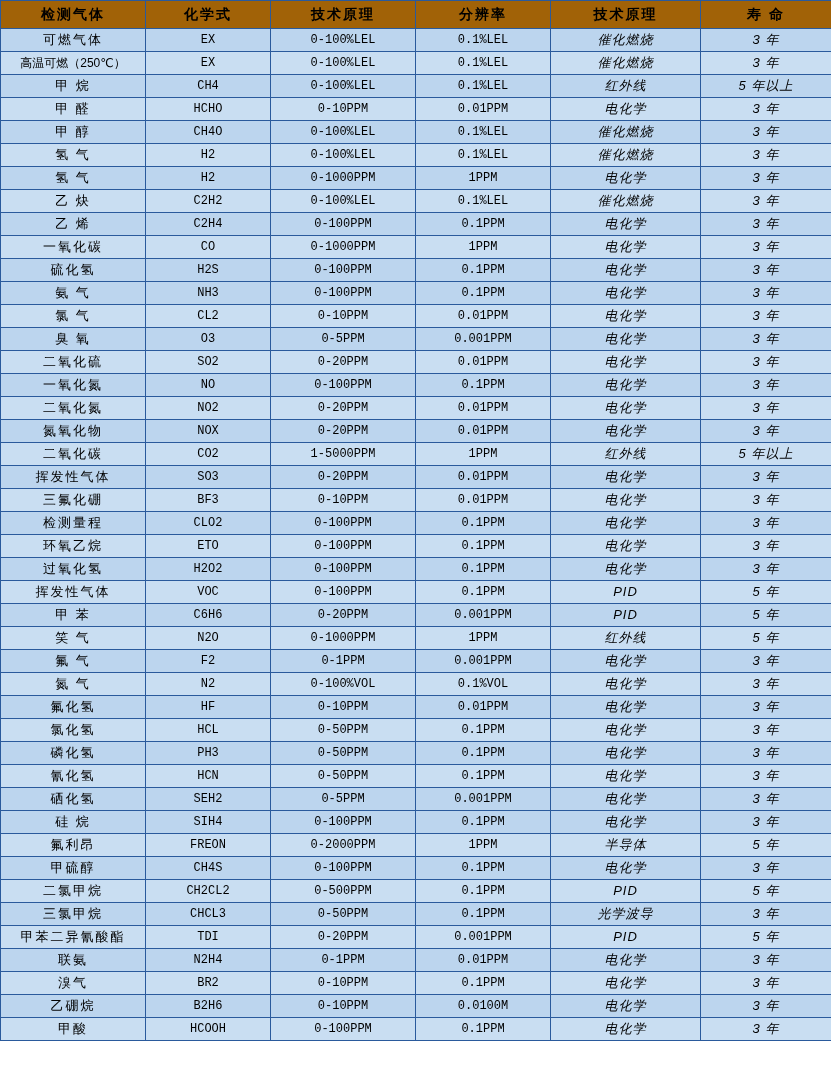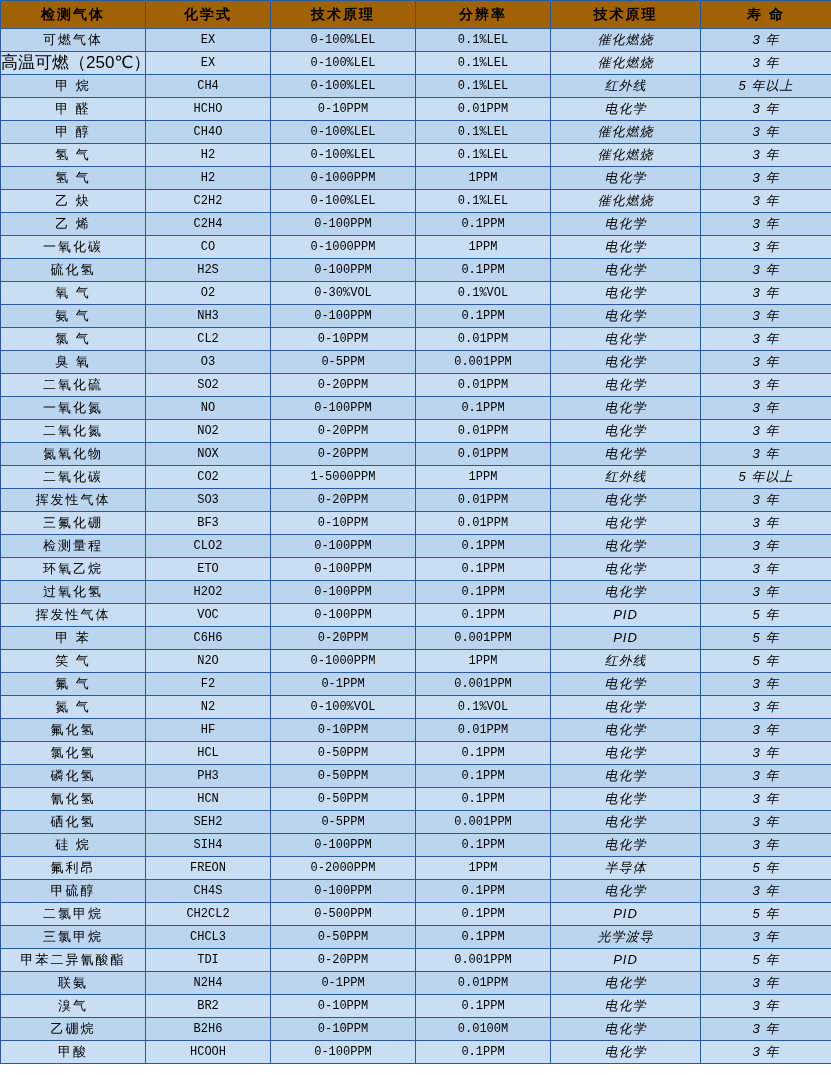--- a/index.html
+++ b/index.html
@@ -64,21 +64,21 @@
   #gas-table tbody td.col-life {
     letter-spacing: 1px;
     font-style: italic;
   }
   #gas-table tbody td.col-tech {
     letter-spacing: 1px;
     font-style: italic;
   }
   #gas-table tbody td.narrow {
     letter-spacing: 0px;
-    font-size: 17px;
+    font-size: 12px;
   }
 </style>
 </head>
 <body>
 
 <table id="gas-table">
   <colgroup>
     <col class="c0">
       <col class="c1">
       <col class="c2">
@@ -178,28 +178,20 @@
         <td class="col-life">3 年</td>
       </tr>
       <tr>
         <td class="col-name">硫化氢</td>
         <td class="col-formula">H2S</td>
         <td class="col-range">0-100PPM</td>
         <td class="col-res">0.1PPM</td>
         <td class="col-tech">电化学</td>
         <td class="col-life">3 年</td>
       </tr>
-      <tr class="alt">
-        <td class="col-name">氧 气</td>
-        <td class="col-formula">O2</td>
-        <td class="col-range">0-30%VOL</td>
-        <td class="col-res">0.1%VOL</td>
-        <td class="col-tech">电化学</td>
-        <td class="col-life">3 年</td>
-      </tr>
       <tr>
         <td class="col-name">氨 气</td>
         <td class="col-formula">NH3</td>
         <td class="col-range">0-100PPM</td>
         <td class="col-res">0.1PPM</td>
         <td class="col-tech">电化学</td>
         <td class="col-life">3 年</td>
       </tr>
       <tr class="alt">
         <td class="col-name">氯 气</td>

